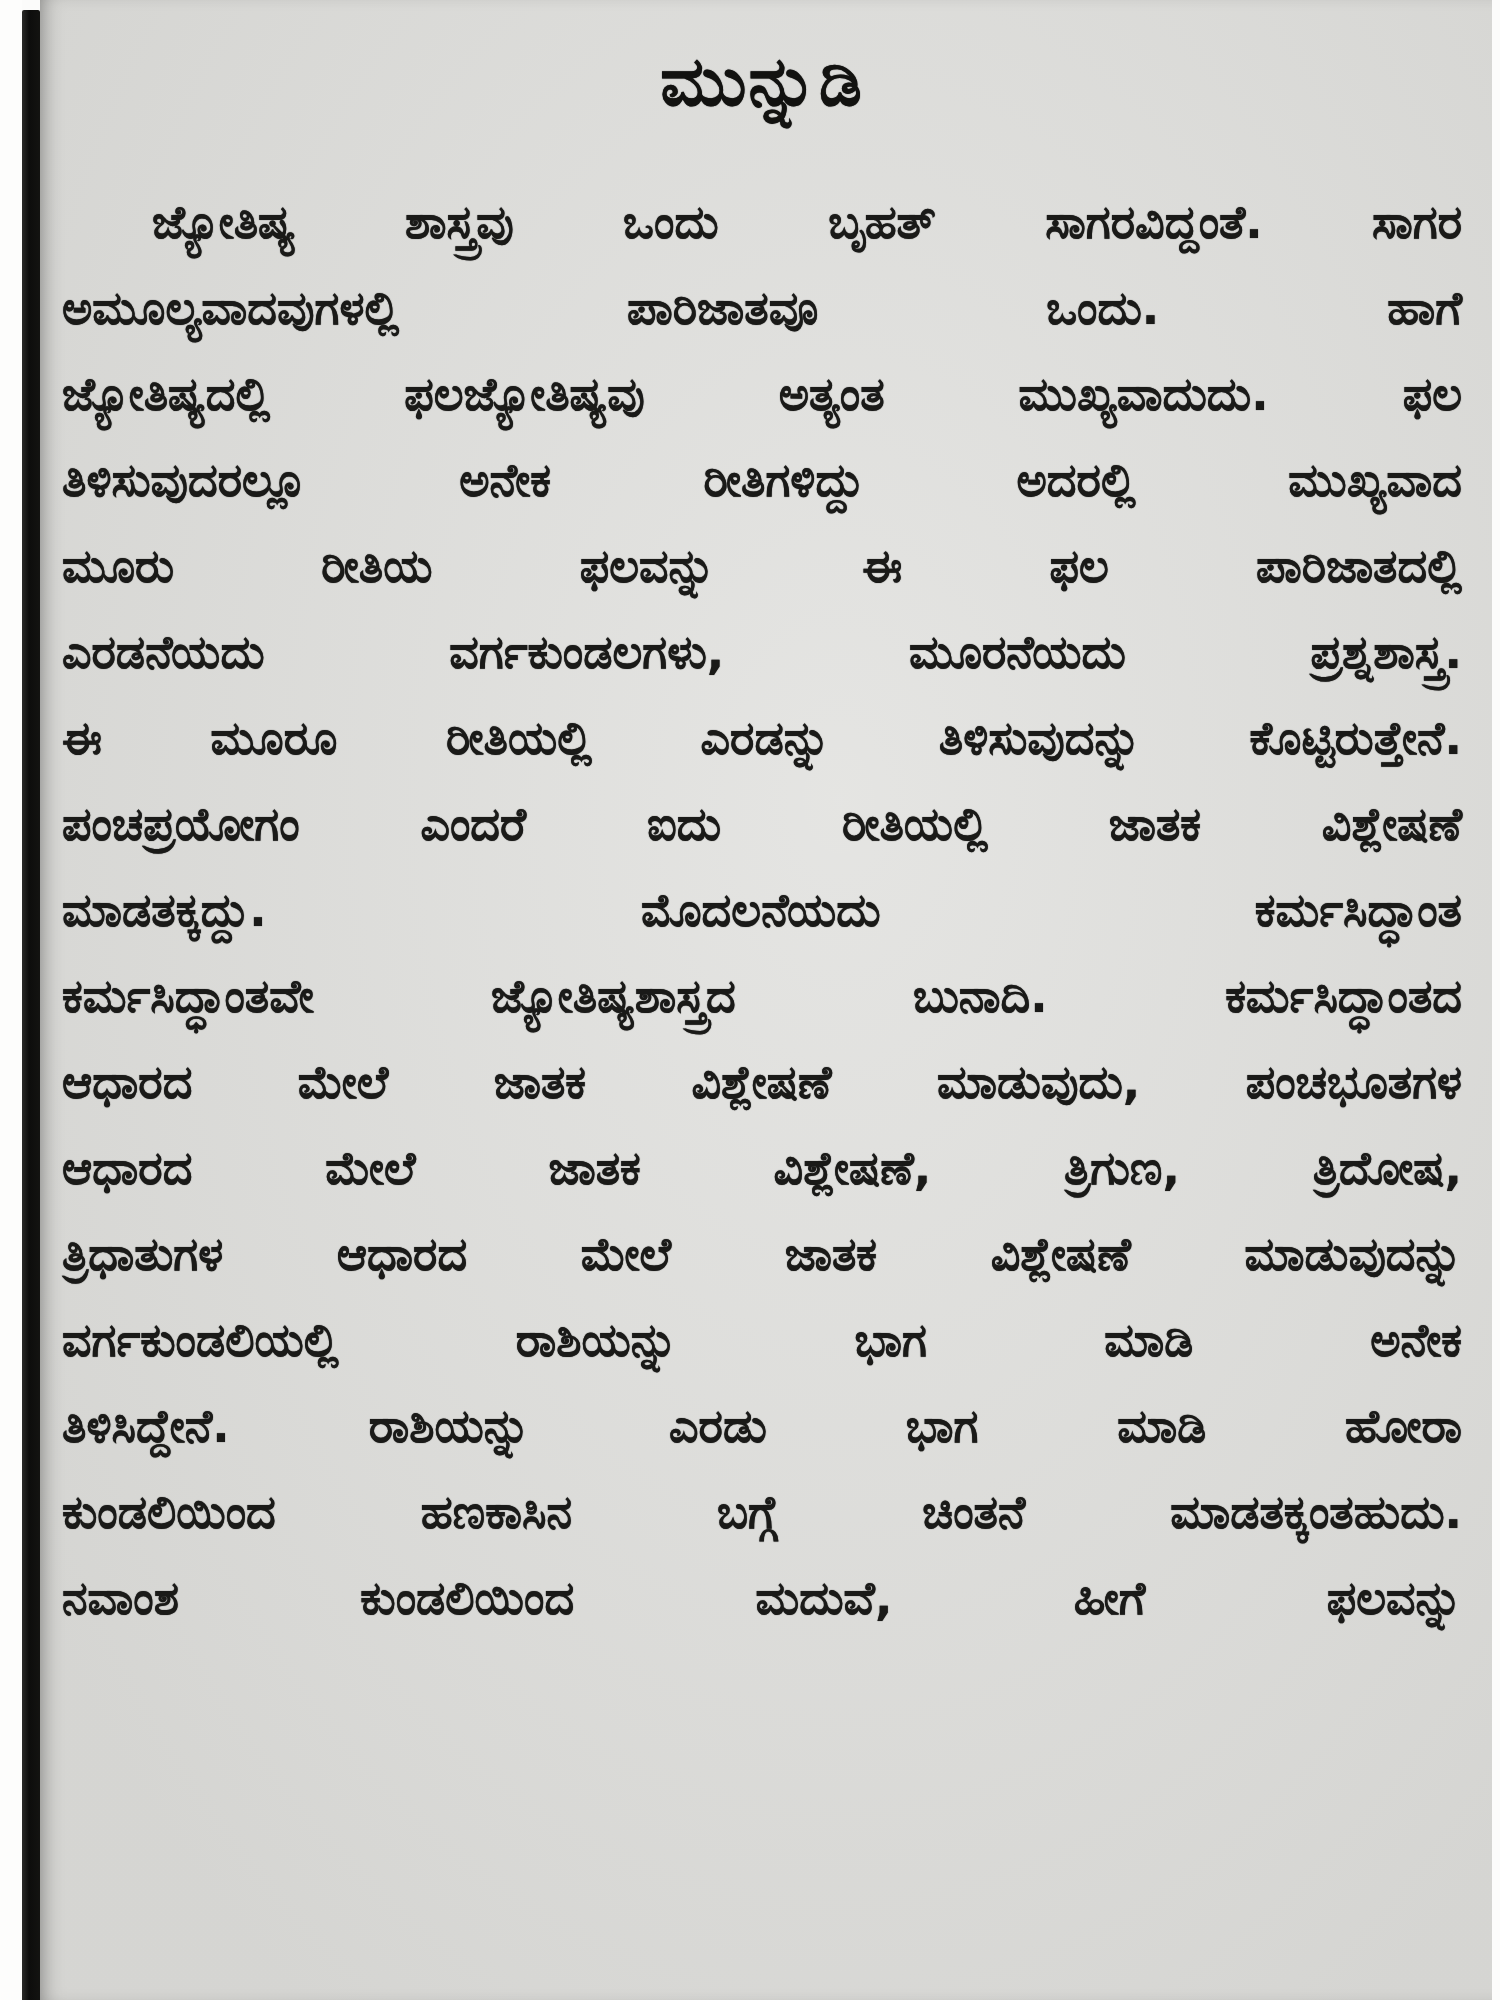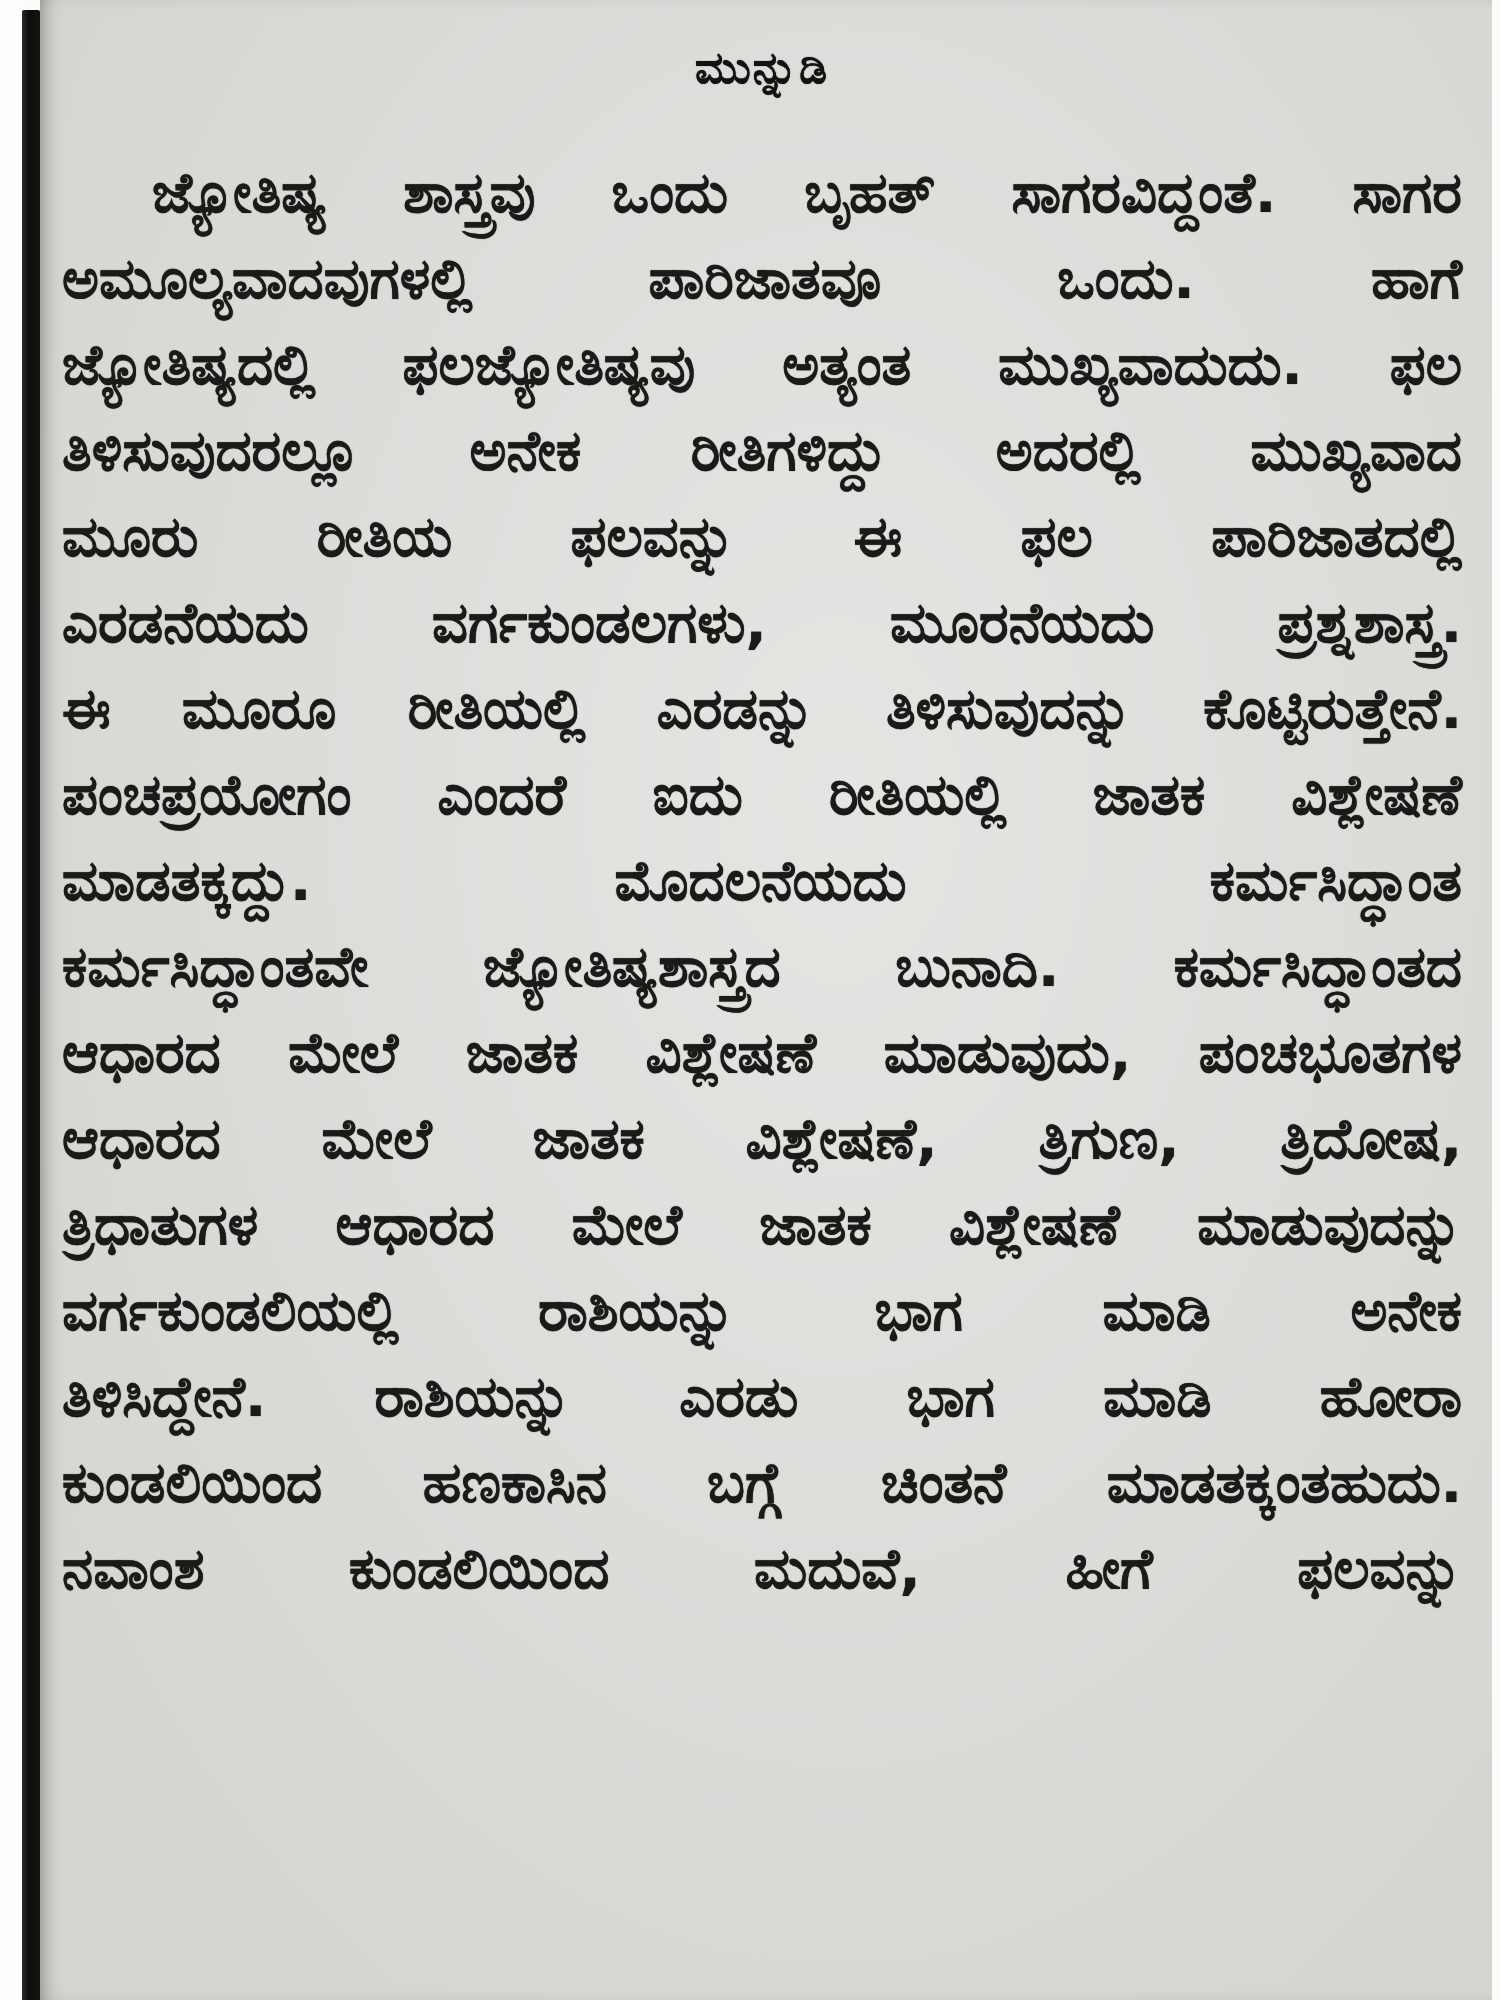--- a/index.html
+++ b/index.html
@@ -52,29 +52,29 @@
   }
   .text-col {
     position: absolute;
     left: 22px;
     right: 30px;
     top: 42px;
     color: #181816;
   }
   .title {
     text-align: center;
-    font-size: 44px;
+    font-size: 68px;
     font-weight: 700;
     letter-spacing: 2px;
     color: #121210;
     text-shadow: 0 0 1px rgba(0,0,0,0.85);
     margin-bottom: 56px;
   }
   .body-text {
-    font-size: 56px;
+    font-size: 46px;
     font-weight: 700;
     line-height: 86px;
   }
   .body-text .line {
     text-align: justify;
     text-align-last: justify;
     white-space: nowrap;
     height: 86px;
     color: #1a1a18;
     text-shadow: 0 0 1px rgba(0,0,0,0.8);

